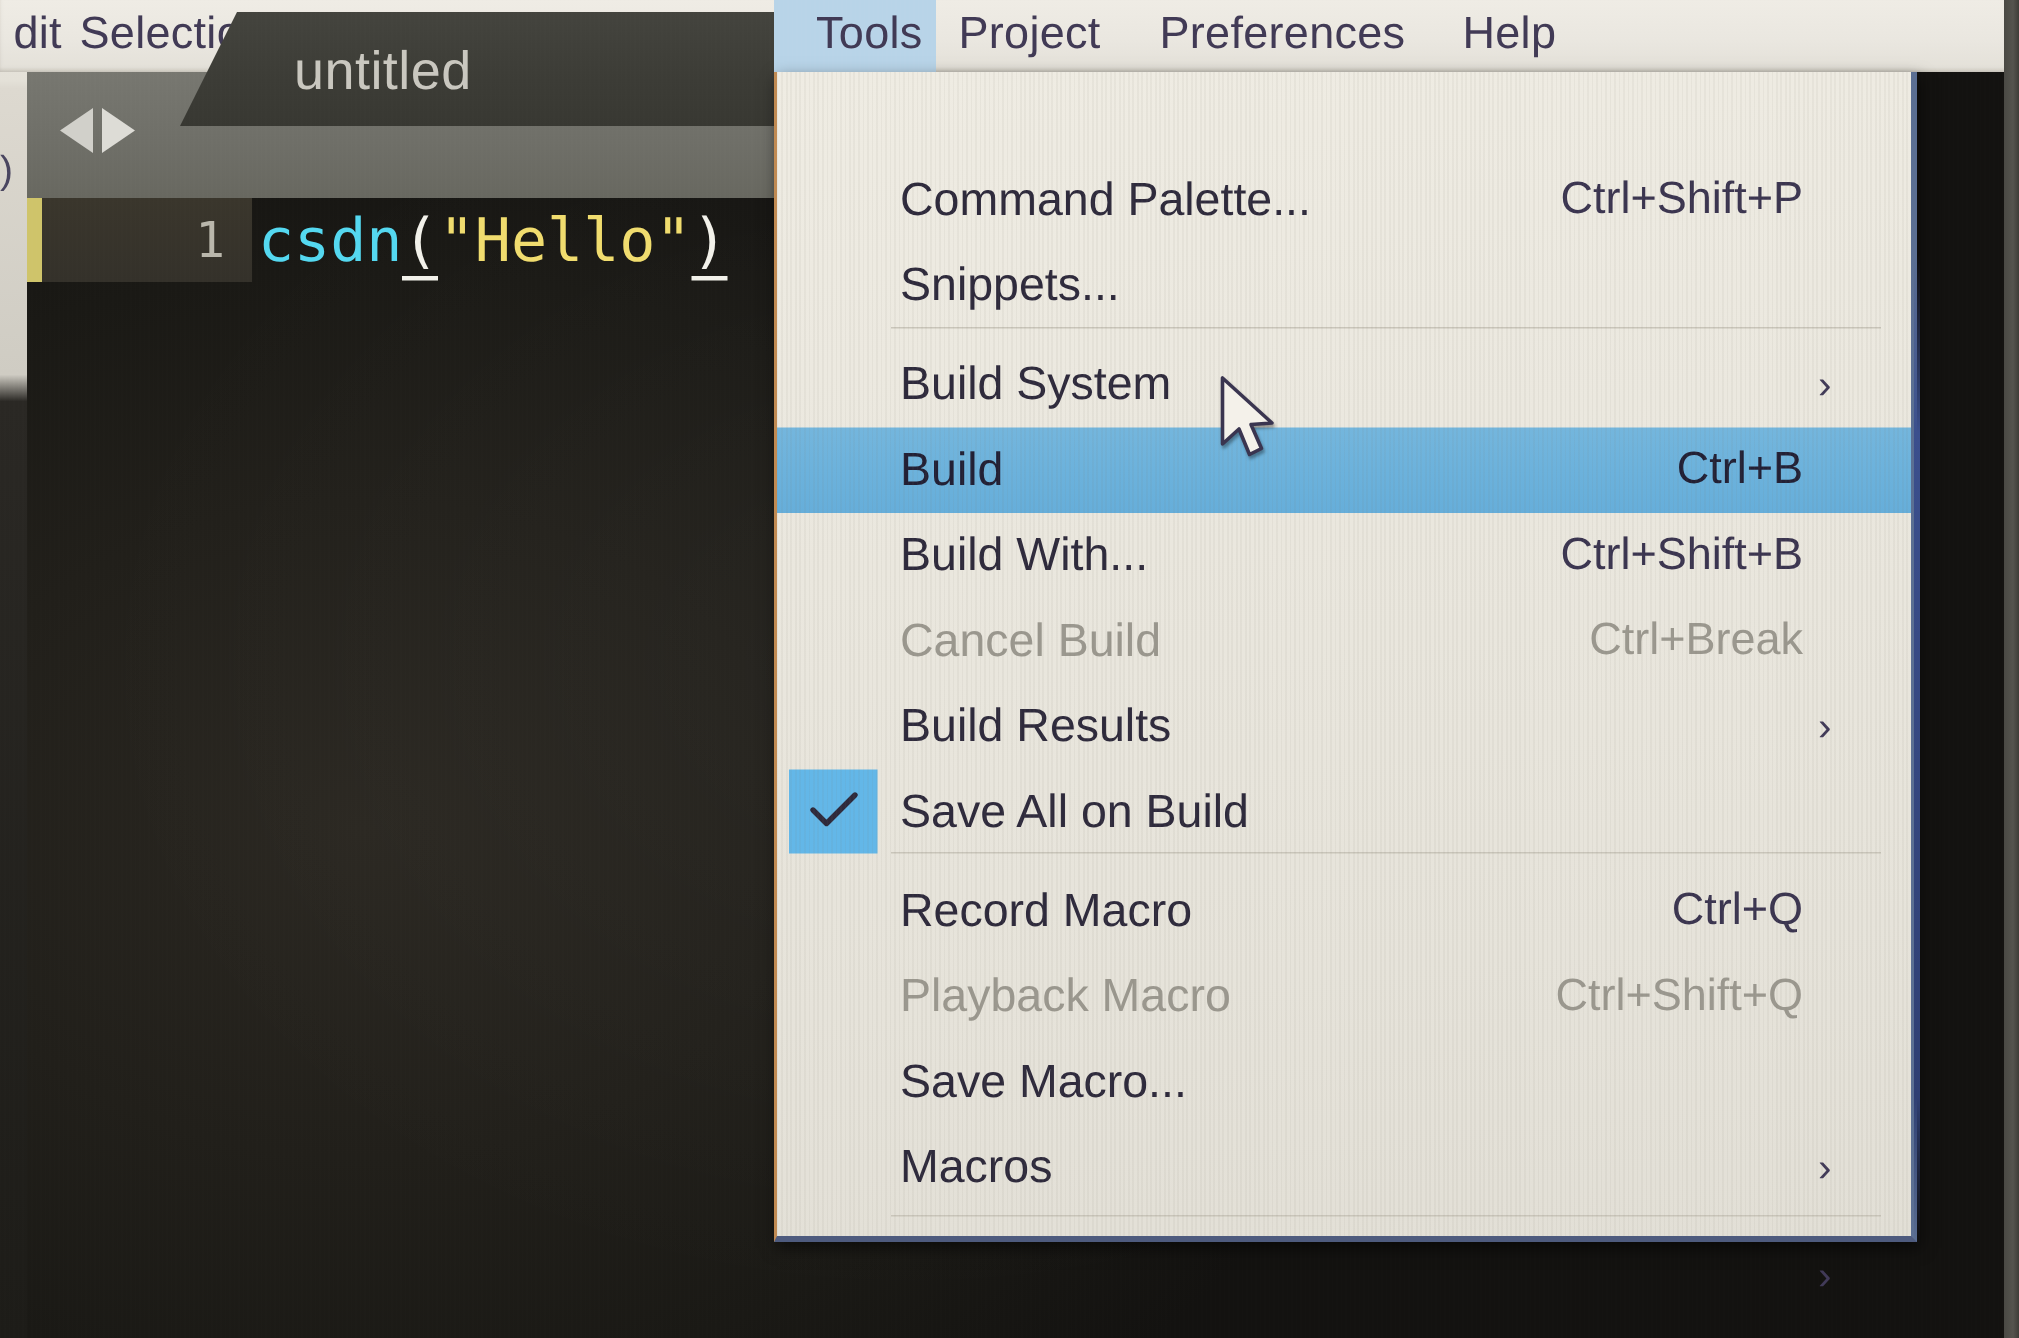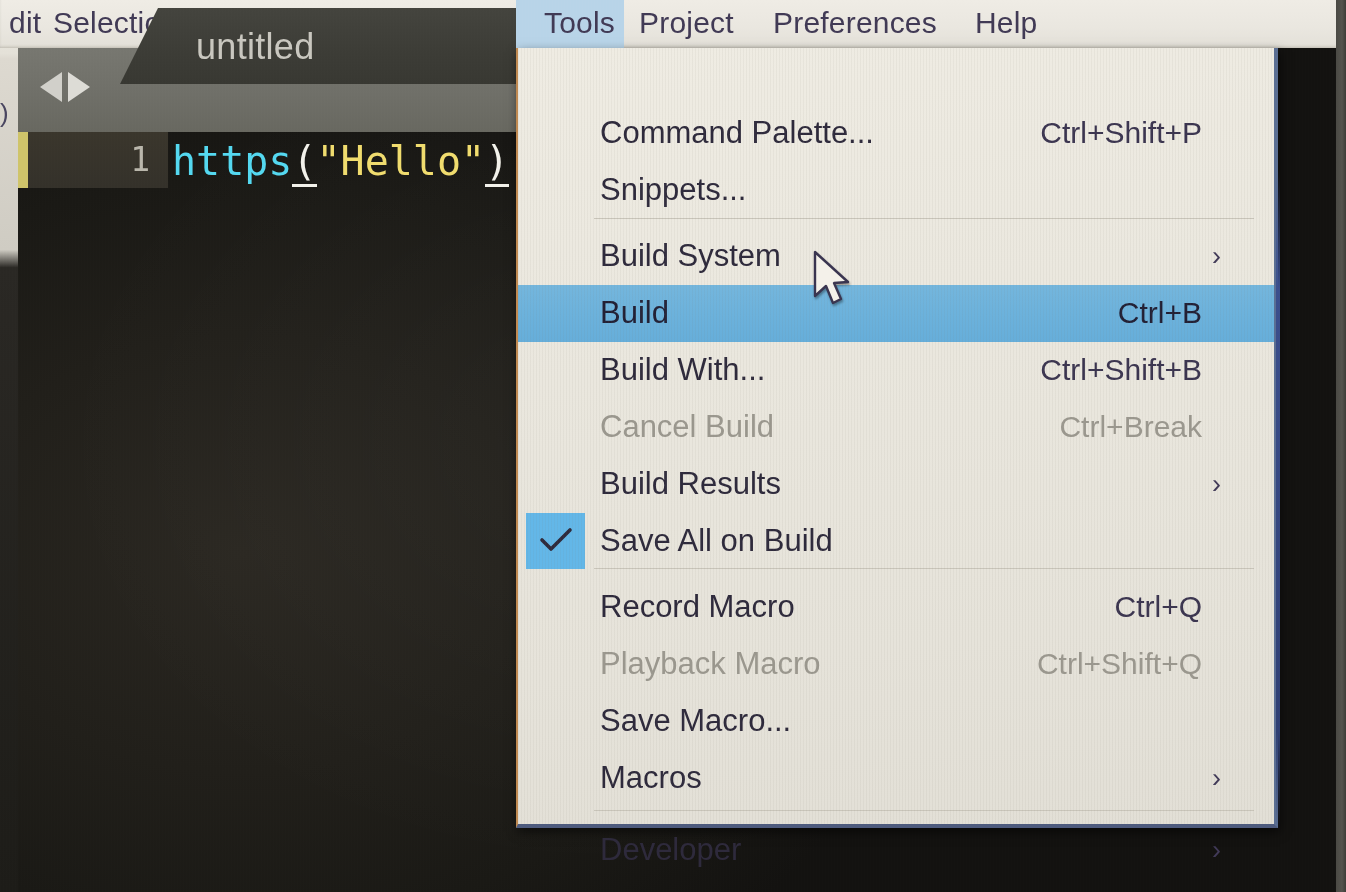--- a/index.html
+++ b/index.html
@@ -315,21 +315,21 @@
     </div>
   </div>
   <div class="tabstrip-rest"></div>
   <div class="tab-active">
     <span class="tab-label">untitled</span>
   </div>
 
   <div class="gutter"></div>
   <div class="gutter-mark"></div>
   <div class="linenum">1</div>
-  <div class="codeline"><span class="tok-fn">https</span><span class="tok-paren">(</span><span class="tok-str">"Hello"</span><span class="tok-paren">)</span></div>
+  <div class="codeline"><span class="tok-fn">csdn</span><span class="tok-paren">(</span><span class="tok-str">"Hello"</span><span class="tok-paren">)</span></div>
 
   <div class="screen-noise"></div>
 
   <div class="dropdown">
     <div id="dd-items">
         <div class="separator" style="top: 170px;"></div>
         <div class="separator" style="top: 520px;"></div>
         <div class="separator" style="top: 762px;"></div>
         <div class="menu-item" style="top: 57px;">
           <span class="mi-label">Command Palette...</span>
@@ -375,21 +375,20 @@
           <span class="mi-shortcut">Ctrl+Shift+Q</span>
         </div>
         <div class="menu-item" style="top: 645px;">
           <span class="mi-label">Save Macro...</span>
         </div>
         <div class="menu-item" style="top: 702px;">
           <span class="mi-label">Macros</span>
           <span class="mi-arrow">›</span>
         </div>
         <div class="menu-item" style="top: 774px;">
-          <span class="mi-label">Developer</span>
           <span class="mi-arrow">›</span>
         </div>
       </div>
     <div class="dd-noise"></div>
   </div>
 
   <div class="cursor" style="left: 812px; top: 250px;">
     <svg width="46" height="62" viewBox="0 0 46 62">
       <path d="M3 2 L3 46 L14 36 L21 53 L29 49 L22 33 L36 32 Z" fill="#f4f1ea" stroke="#3a3550" stroke-width="2.4" stroke-linejoin="round"></path>
     </svg>

